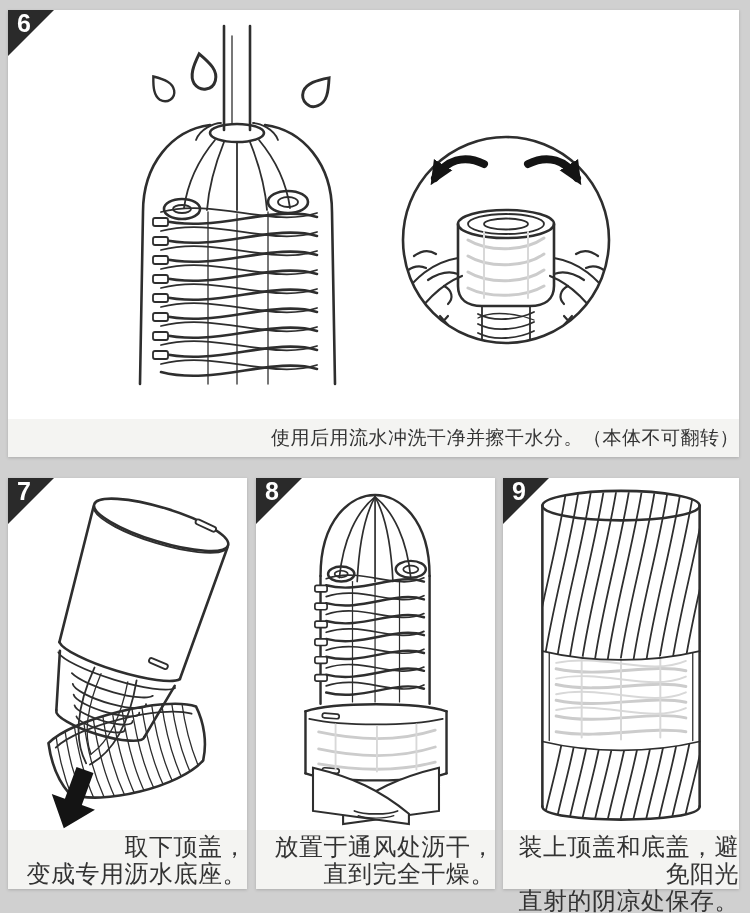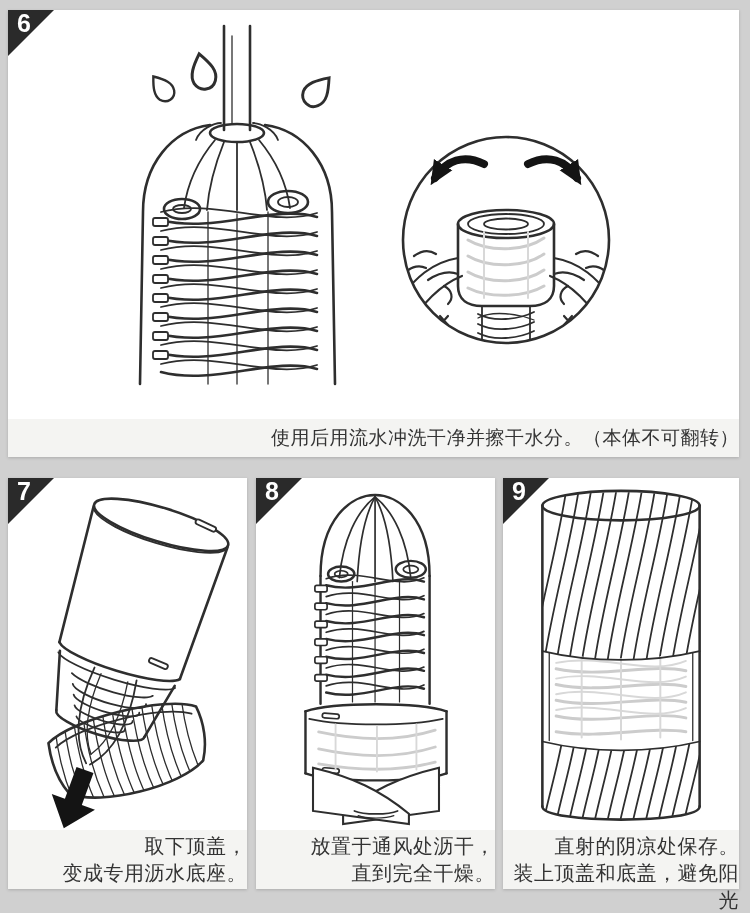--- a/index.html
+++ b/index.html
@@ -13,21 +13,21 @@
   .panel{position:absolute;background:var(--panel-bg);box-shadow:0 1px 3px rgba(0,0,0,.18)}
   #panel6{left:8px;top:10px;width:731px;height:447px}
   #panel7{left:8px;top:478px;width:239px;height:411px}
   #panel8{left:256px;top:478px;width:239px;height:411px}
   #panel9{left:503px;top:478px;width:236px;height:411px}
   .badge{position:absolute;top:0;left:0;width:0;height:0;
          border-top:46px solid var(--badge-bg);border-right:46px solid transparent;z-index:5}
   .badge span{position:absolute;top:-45px;left:9px;color:#fff;font-size:25px;font-weight:bold;line-height:1}
   .strip{position:absolute;left:0;right:0;bottom:0;background:var(--strip-bg);text-align:right;color:var(--text)}
   #panel6 .strip{height:38px;line-height:38px;font-size:19px;letter-spacing:.5px}
-  .strip2{height:59px;font-size:20px;line-height:27px;padding-top:3px;letter-spacing:.5px}
+  .strip2{height:59px;font-size:24px;line-height:27px;padding-top:3px;letter-spacing:.5px}
   .note{position:absolute;left:348px;top:354px;font-size:19px;letter-spacing:.5px;color:var(--text)}
   svg{position:absolute;overflow:visible}
   .s3{stroke:var(--ink);stroke-width:2.6;fill:none;stroke-linecap:round}
   .s2{stroke:var(--ink);stroke-width:1.8;fill:none;stroke-linecap:round}
   .s1{stroke:var(--ink);stroke-width:1.3;fill:none;stroke-linecap:round}
   .g3{stroke:var(--ink-light);stroke-width:3;fill:none;stroke-linecap:round}
   .g2{stroke:#d8d8d8;stroke-width:2;fill:none;stroke-linecap:round}
   .wf{fill:#fff;stroke:var(--ink);stroke-width:1.8}
   .drop{fill:#fff;stroke:var(--ink);stroke-width:2.4}
   .arrow{stroke:#141414;stroke-width:8;fill:none;stroke-linecap:round}
@@ -358,16 +358,16 @@
     <g>
       <ellipse class="s3" cx="100" cy="22" rx="80" ry="15"></ellipse>
       <line class="s3" x1="20" y1="22" x2="20" y2="328"></line>
       <line class="s3" x1="180" y1="22" x2="180" y2="328"></line>
       <path class="s3" d="M20,328 C20,346 180,346 180,328"></path>
       <path class="s2" d="M20,170 C70,182 130,182 180,170"></path>
       <path class="s2" d="M20,262 C70,274 130,274 180,262"></path>
     </g>
   </svg>
   <div class="strip strip2">
+    <div>装上顶盖和底盖，避免阳光</div>
     <div>直射的阴凉处保存。</div>
-    <div>装上顶盖和底盖，避免阳光</div>
   </div>
 </section>
 
 </body></html>

